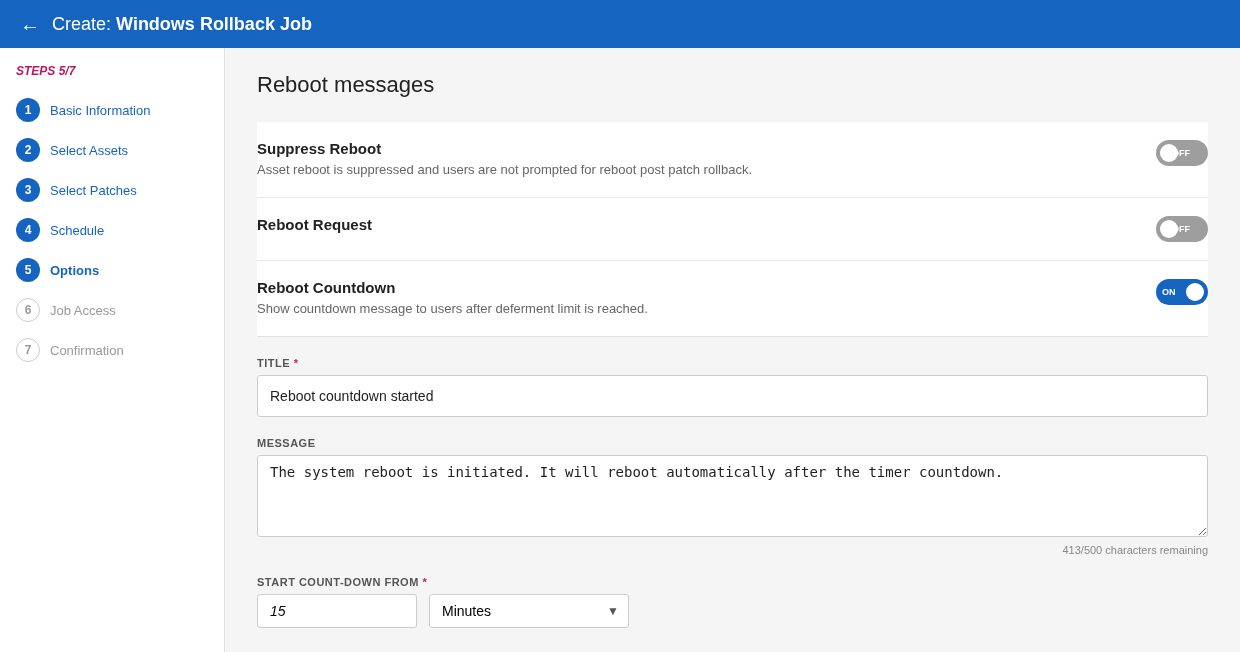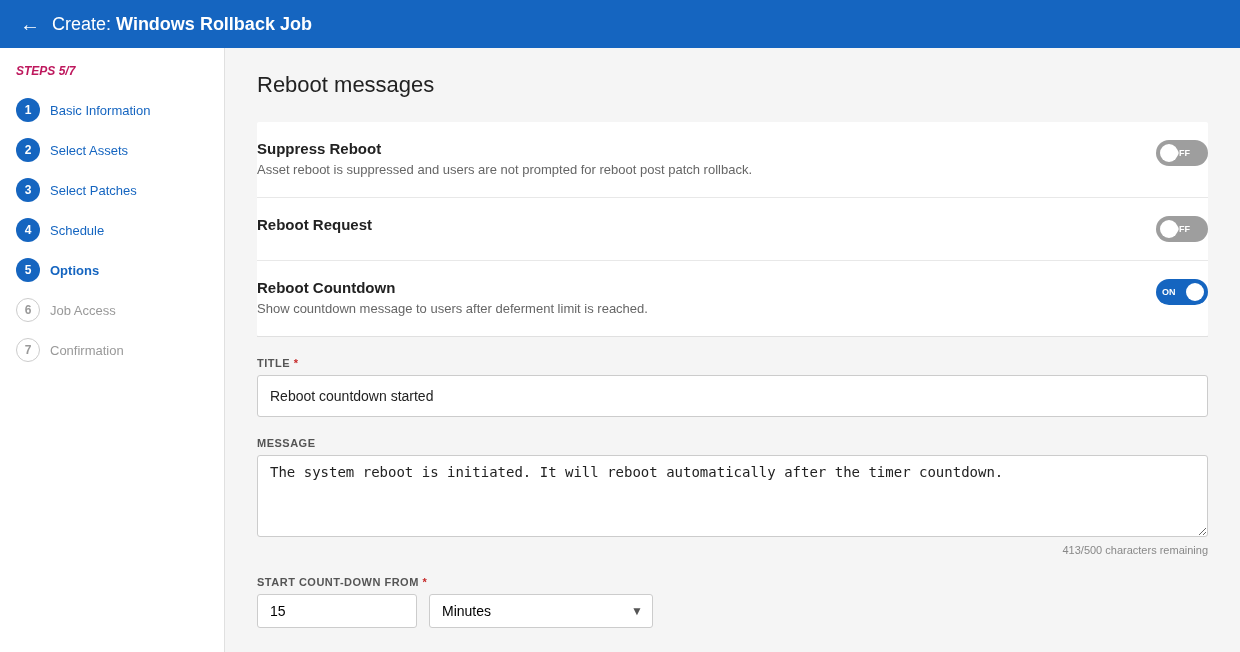--- a/index.html
+++ b/index.html
@@ -196,23 +196,24 @@
       align-items: center;
     }
     .countdown-number {
       width: 160px;
       padding: 8px 12px;
       border: 1px solid #ccc;
       border-radius: 3px;
       font-size: 14px;
       background: white;
       outline: none;
+      font-style: italic;
     }
     .countdown-select {
-      width: 224px;
+      width: 200px;
       padding: 8px 12px;
       border: 1px solid #ccc;
       border-radius: 3px;
       font-size: 14px;
       background: white;
       outline: none;
       appearance: none;
       -webkit-appearance: none;
       cursor: pointer;
       background-image: none;

